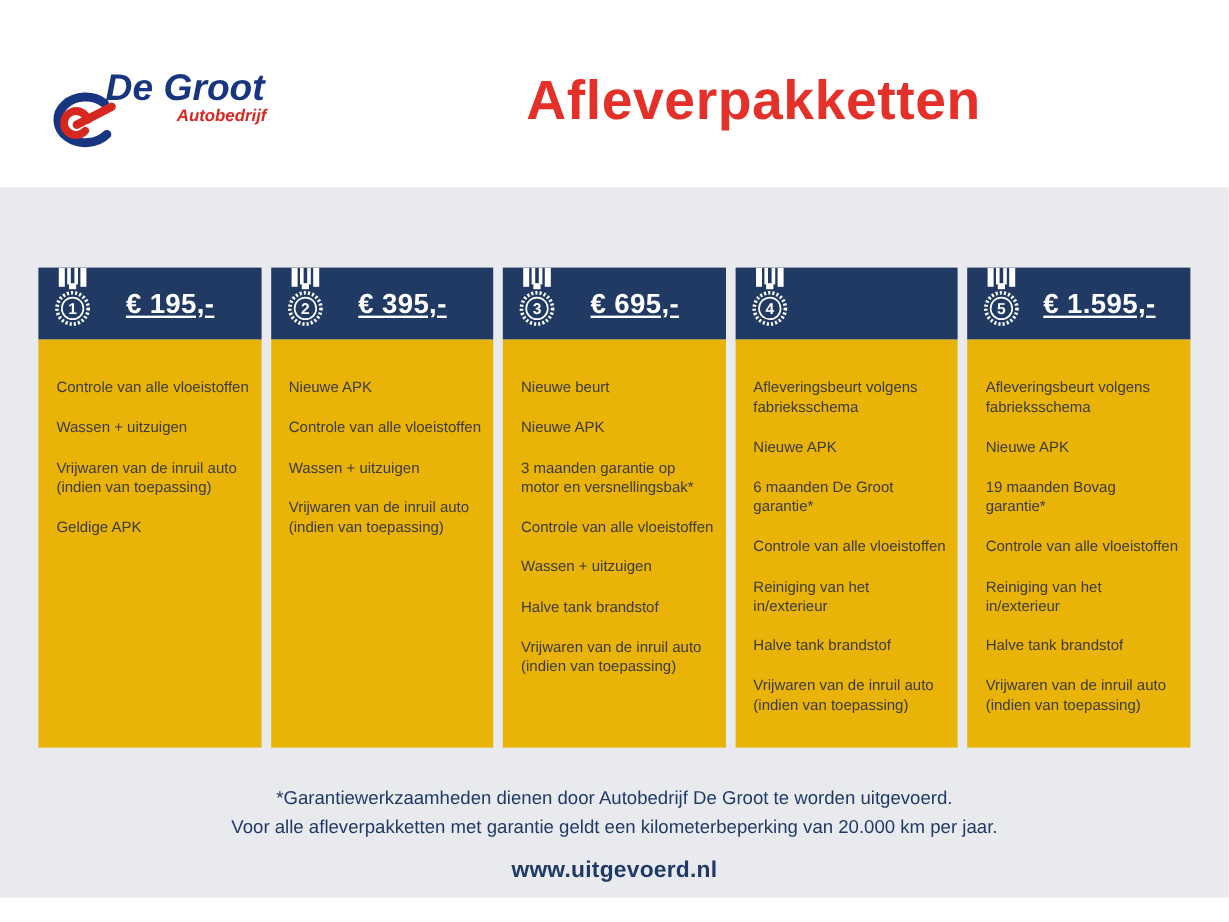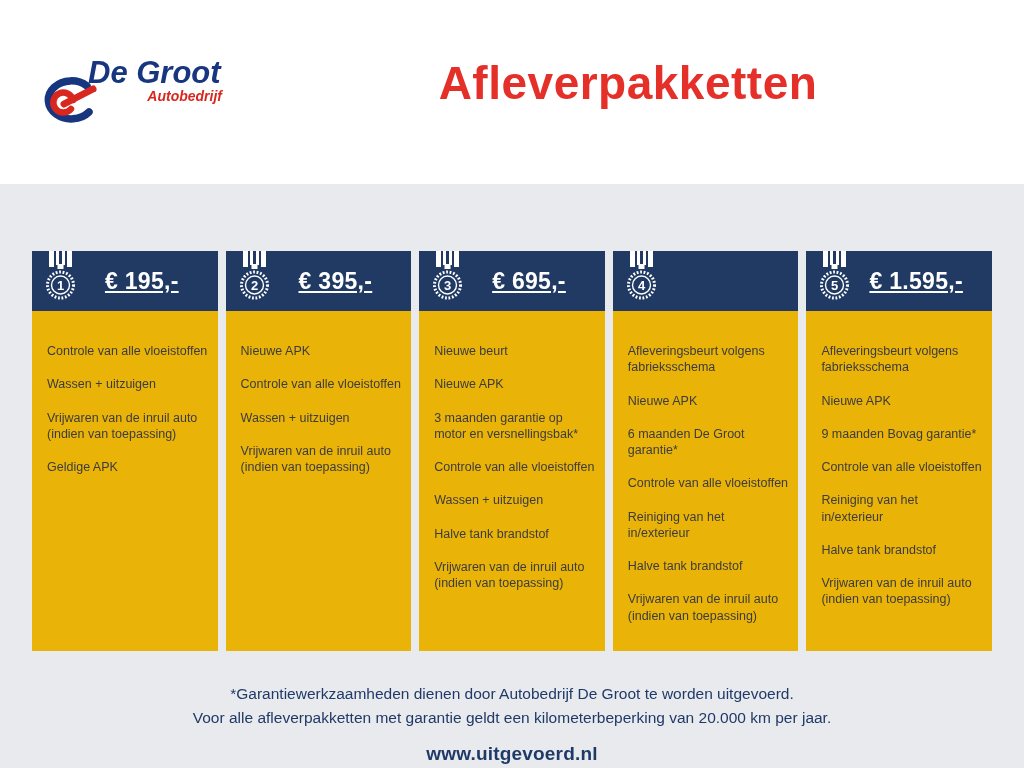--- a/index.html
+++ b/index.html
@@ -1,20 +1,20 @@
 <!DOCTYPE html>
 <html><head>
 <meta charset="utf-8">
 <style>
   * { margin:0; padding:0; box-sizing:border-box; }
   html,body { width:1024px; height:768px; background:#ffffff;
               font-family:"Liberation Sans", sans-serif; overflow:hidden; }
 
   
-  .top-bar { position:relative; height:184px; background:#ffffff; }
+  .top-bar { position:relative; height:156px; background:#ffffff; }
   .logo { position:absolute; left:40px; top:50px; width:200px; height:88px; }
   .page-title { position:absolute; left:628px; top:56px; transform:translateX(-50%);
                 color:#e53029; font-size:46px; font-weight:700; letter-spacing:0.5px;
                 white-space:nowrap; }
 
   
   .main { height:592px; background:#e9eaee; padding-top:67px; }
 
   .columns { display:flex; gap:8px; margin:0 32px; }
   .package { flex:1 1 0; display:flex; flex-direction:column; }
@@ -169,21 +169,21 @@
           </g>
           <circle cx="16.5" cy="34" r="13" fill="none" stroke="#ffffff" stroke-width="3" stroke-dasharray="1.8 1.7"></circle>
           <circle cx="16.5" cy="34" r="9" fill="none" stroke="#ffffff" stroke-width="1.4"></circle>
           <text x="16.5" y="38.5" font-size="13" font-weight="bold" fill="#ffffff" text-anchor="middle">5</text>
         </svg>
         <div class="price">€ 1.595,-</div>
       </div>
       <div class="package-body">
         <div class="item">Afleveringsbeurt volgens fabrieksschema</div>
         <div class="item">Nieuwe APK</div>
-        <div class="item">9 maanden Bovag garantie*</div>
+        <div class="item">19 maanden Bovag garantie*</div>
         <div class="item">Controle van alle vloeistoffen</div>
         <div class="item">Reiniging van het in/exterieur</div>
         <div class="item">Halve tank brandstof</div>
         <div class="item">Vrijwaren van de inruil auto (indien van toepassing)</div>
       </div>
     </div>
 
   </div>
 
   <div class="notes">

